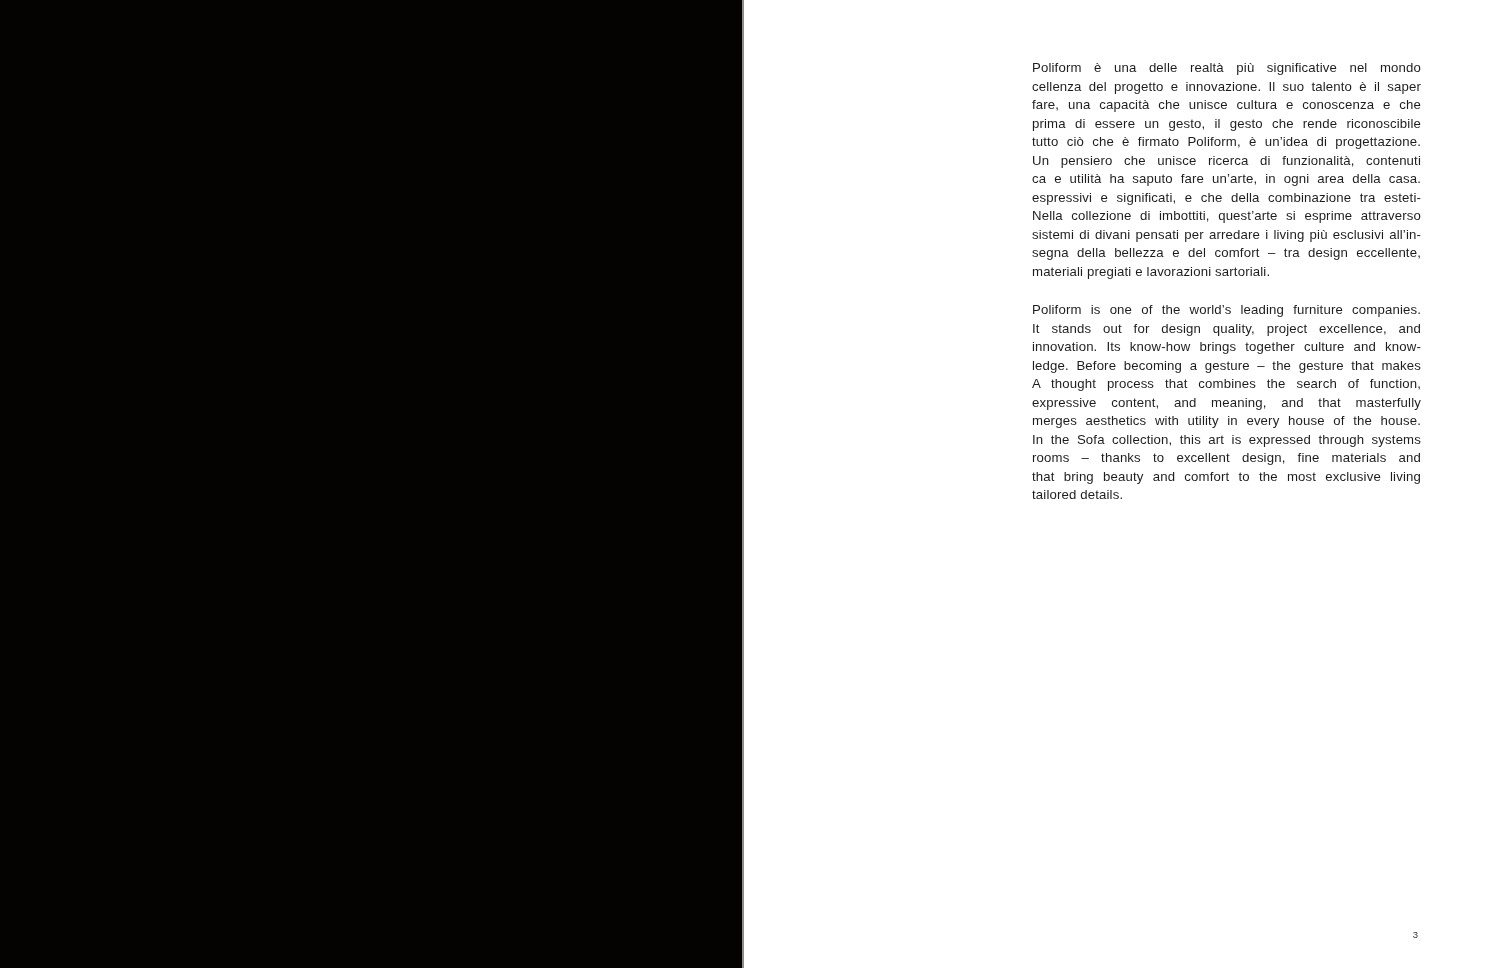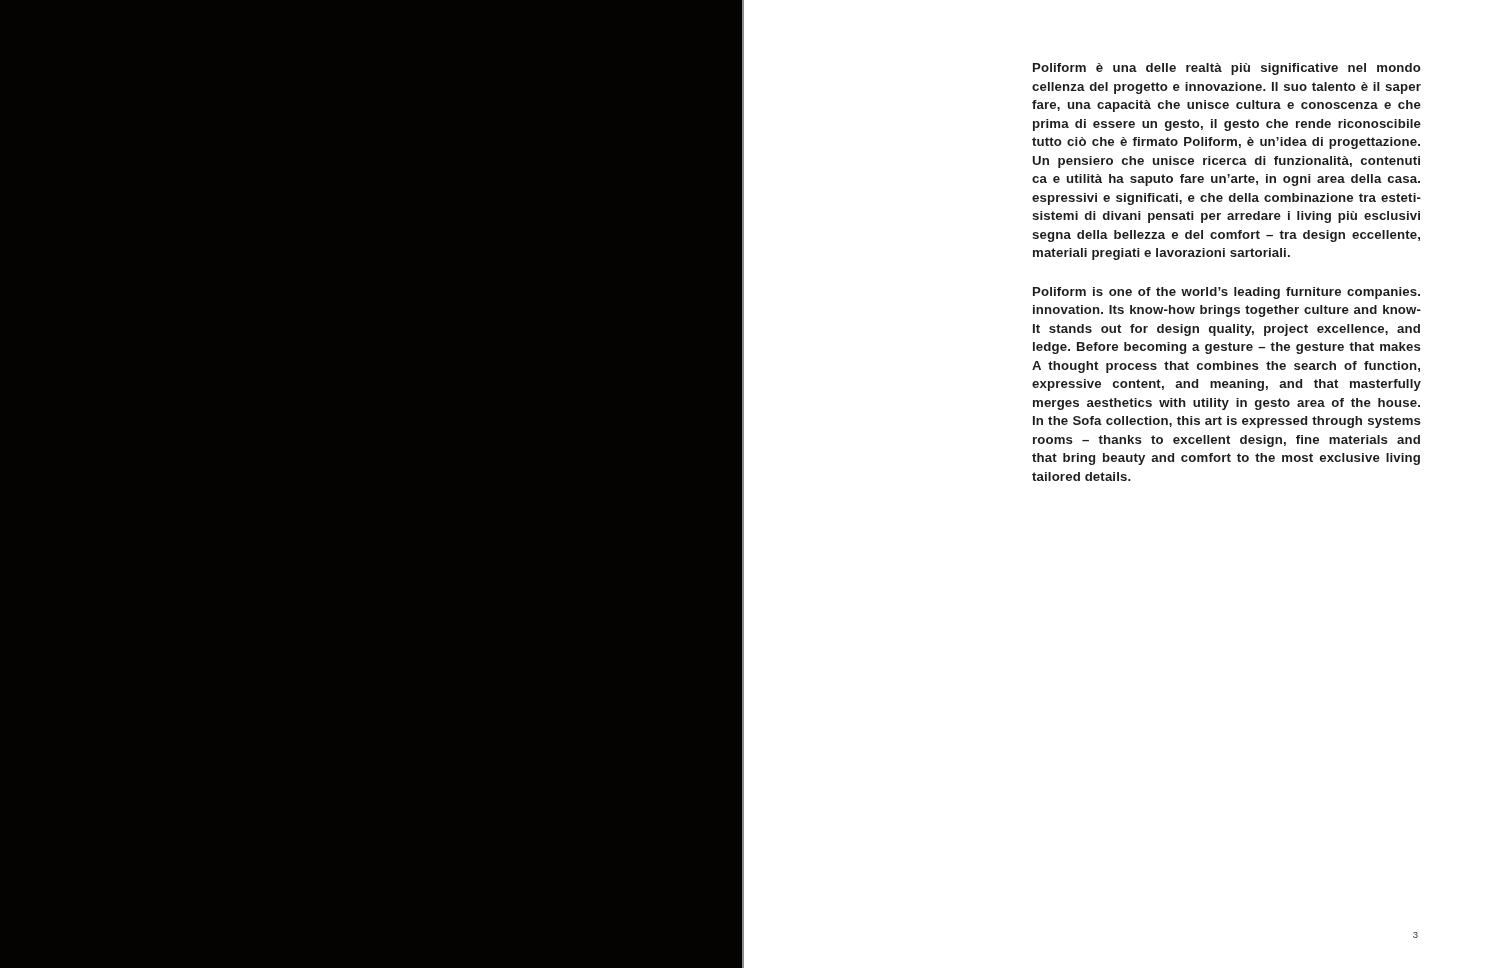--- a/index.html
+++ b/index.html
@@ -36,21 +36,21 @@
   .text-block {
     position: absolute;
     left: 288px;
     top: 59px;
     width: 389px;
     color: #1e1e1e;
     font-size: 13.2px;
     line-height: 18.5px;
     letter-spacing: 0.15px;
   }
-  .para { margin: 0; font-weight: bold; }
+  .para { margin: 0; }
   .para + .para { margin-top: 20px; }
   .line {
     text-align: justify;
     text-align-last: justify;
     height: 18.5px;
     overflow: hidden;
     hyphens: none;
   }
   .line.last {
     text-align-last: left;
@@ -87,32 +87,33 @@
     <div class="text-block">
       <div class="para">
           <div class="line">Poliform è una delle realtà più significative nel mondo</div>
           <div class="line">cellenza del progetto e innovazione. Il suo talento è il saper</div>
           <div class="line">fare, una capacità che unisce cultura e conoscenza e che</div>
           <div class="line">prima di essere un gesto, il gesto che rende riconoscibile</div>
           <div class="line">tutto ciò che è firmato Poliform, è un’idea di progettazione.</div>
           <div class="line">Un pensiero che unisce ricerca di funzionalità, contenuti</div>
           <div class="line">ca e utilità ha saputo fare un’arte, in ogni area della casa.</div>
           <div class="line">espressivi e significati, e che della combinazione tra esteti-</div>
+          <div class="line">Nella collezione di imbottiti, quest’arte si esprime attraverso</div>
           <div class="line">sistemi di divani pensati per arredare i living più esclusivi all’in-</div>
           <div class="line">segna della bellezza e del comfort – tra design eccellente,</div>
           <div class="line last">materiali pregiati e lavorazioni sartoriali.</div>
         </div>
       <div class="para">
           <div class="line">Poliform is one of the world’s leading furniture companies.</div>
+          <div class="line">It stands out for design quality, project excellence, and</div>
           <div class="line">innovation. Its know-how brings together culture and know-</div>
-          <div class="line">It stands out for design quality, project excellence, and</div>
           <div class="line">ledge. Before becoming a gesture – the gesture that makes</div>
           <div class="line">A thought process that combines the search of function,</div>
           <div class="line">expressive content, and meaning, and that masterfully</div>
-          <div class="line">merges aesthetics with utility in gesto area of the house.</div>
+          <div class="line">merges aesthetics with utility in every house of the house.</div>
           <div class="line">In the Sofa collection, this art is expressed through systems</div>
           <div class="line">rooms – thanks to excellent design, fine materials and</div>
           <div class="line">that bring beauty and comfort to the most exclusive living</div>
           <div class="line last">tailored details.</div>
         </div>
     </div>
 
     <div class="footer-name">BRISTOL</div>
 
     <div class="footer-page">3</div>

